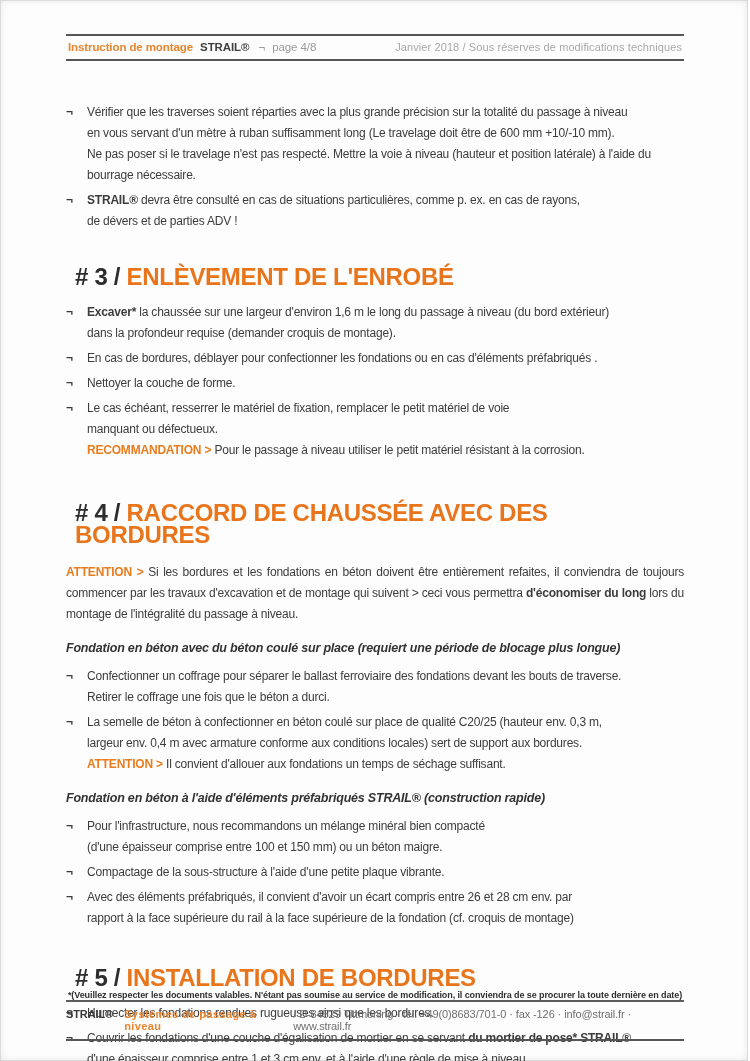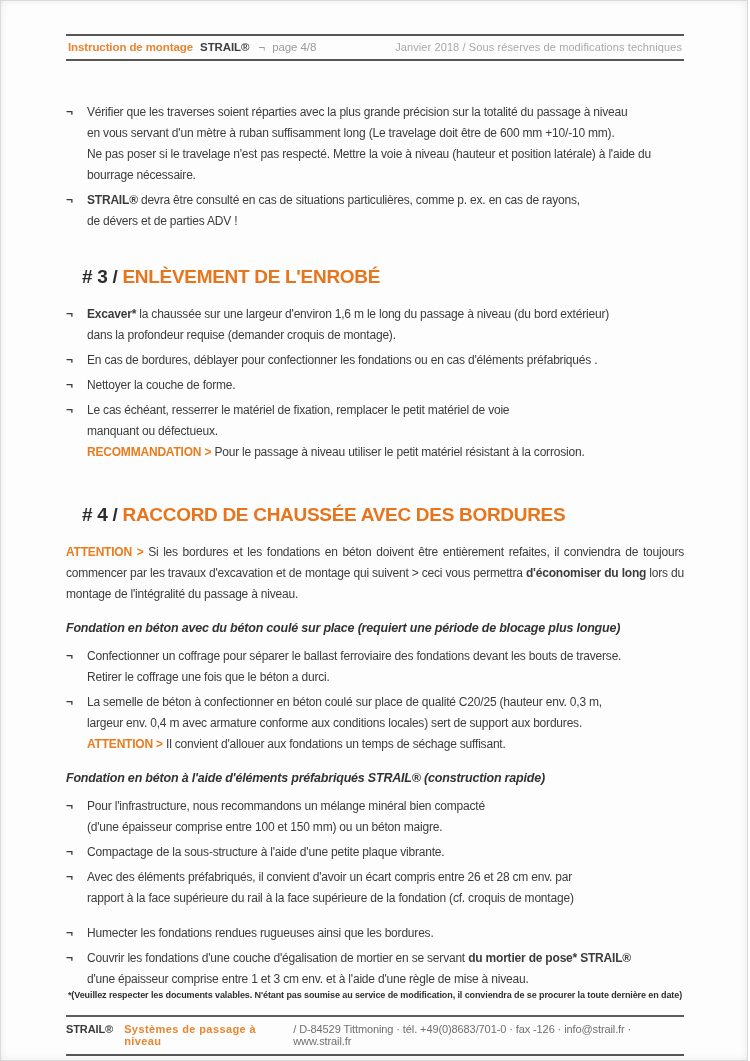--- a/index.html
+++ b/index.html
@@ -22,34 +22,34 @@
   .hdr-right{font-size:11px;color:#a8a8a8;letter-spacing:0.1px;}
   
   .content{position:absolute;left:66px;right:64px;top:96px;
     font-size:12px;line-height:21px;letter-spacing:-0.2px;}
   .blist{margin:0;padding:0;list-style:none;}
   .b{display:flex;margin:0 0 4px 0;}
   .b .g{flex:none;width:21px;color:#3c3c3c;font-weight:bold;}
   .b .t{flex:1;white-space:pre-line;}
   .bd{font-weight:bold;}
   .ol{color:#e87c1e;font-weight:bold;}
-  .h{font-size:19px;font-weight:bold;letter-spacing:-0.3px;line-height:22px;margin:16px;}
+  .h{font-size:24px;font-weight:bold;letter-spacing:-0.3px;line-height:22px;margin:9px;}
   .h .num{color:#2d2d2d;}
   .h .tt{color:#e8751c;}
   .h3x{margin-top:34px;}
   .h4x{margin-top:41px;}
   .h5x{margin-top:38px;}
   .sect-list{margin-top:14px;}
   .att{margin:16px 0 0 0;white-space:pre-line;text-align:justify;}
   .subhead{font-weight:bold;font-size:12.5px;margin:13px 0 0 0;color:#333;font-style:italic;}
   .sub-list{margin-top:7px;}
   
   .ftr{position:absolute;left:66px;right:64px;top:986px;}
   .footnote{font-size:9px;font-weight:bold;color:#2f2f2f;text-align:center;
-    letter-spacing:-0.1px;padding:4px 0 15px;}
+    letter-spacing:-0.1px;padding:4px 0 0;}
   .ftr-row{display:flex;align-items:baseline;padding:6px 0 7px;font-size:11px;letter-spacing:-0.1px;}
   .ft-brand{color:#3a3a3a;font-weight:bold;}
   .ft-product{color:#e8852e;font-weight:bold;margin-left:11px;letter-spacing:0.4px;}
   .ft-rest{color:#6f6f6f;}
 </style>
 </head>
 <body>
 
 <div class="page">
 
@@ -145,20 +145,24 @@
         <span class="g">¬</span>
         <span class="t">Compactage de la sous-structure à l'aide d'une petite plaque vibrante.</span>
       </li>
       <li class="b">
         <span class="g">¬</span>
         <span class="t">Avec des éléments préfabriqués, il convient d'avoir un écart compris entre 26 et 28 cm env. par
 rapport à la face supérieure du rail  à la face supérieure de la fondation (cf. croquis de montage)</span>
       </li>
     </ul>
 
+    <h2 class="h h5x">
+      <span class="num"># 5 /</span>
+      <span class="tt">INSTALLATION DE BORDURES</span>
+    </h2>
 
     <ul class="blist sect-list">
       <li class="b">
         <span class="g">¬</span>
         <span class="t">Humecter les fondations rendues rugueuses ainsi que les bordures.</span>
       </li>
       <li class="b">
         <span class="g">¬</span>
         <span class="t"><span>Couvrir les fondations d'une couche d'égalisation de mortier en se servant </span><span class="bd">du mortier de pose* STRAIL®</span><span>
 d'une épaisseur comprise entre 1 et 3 cm env. et à l'aide d'une règle de mise à niveau.</span></span>

